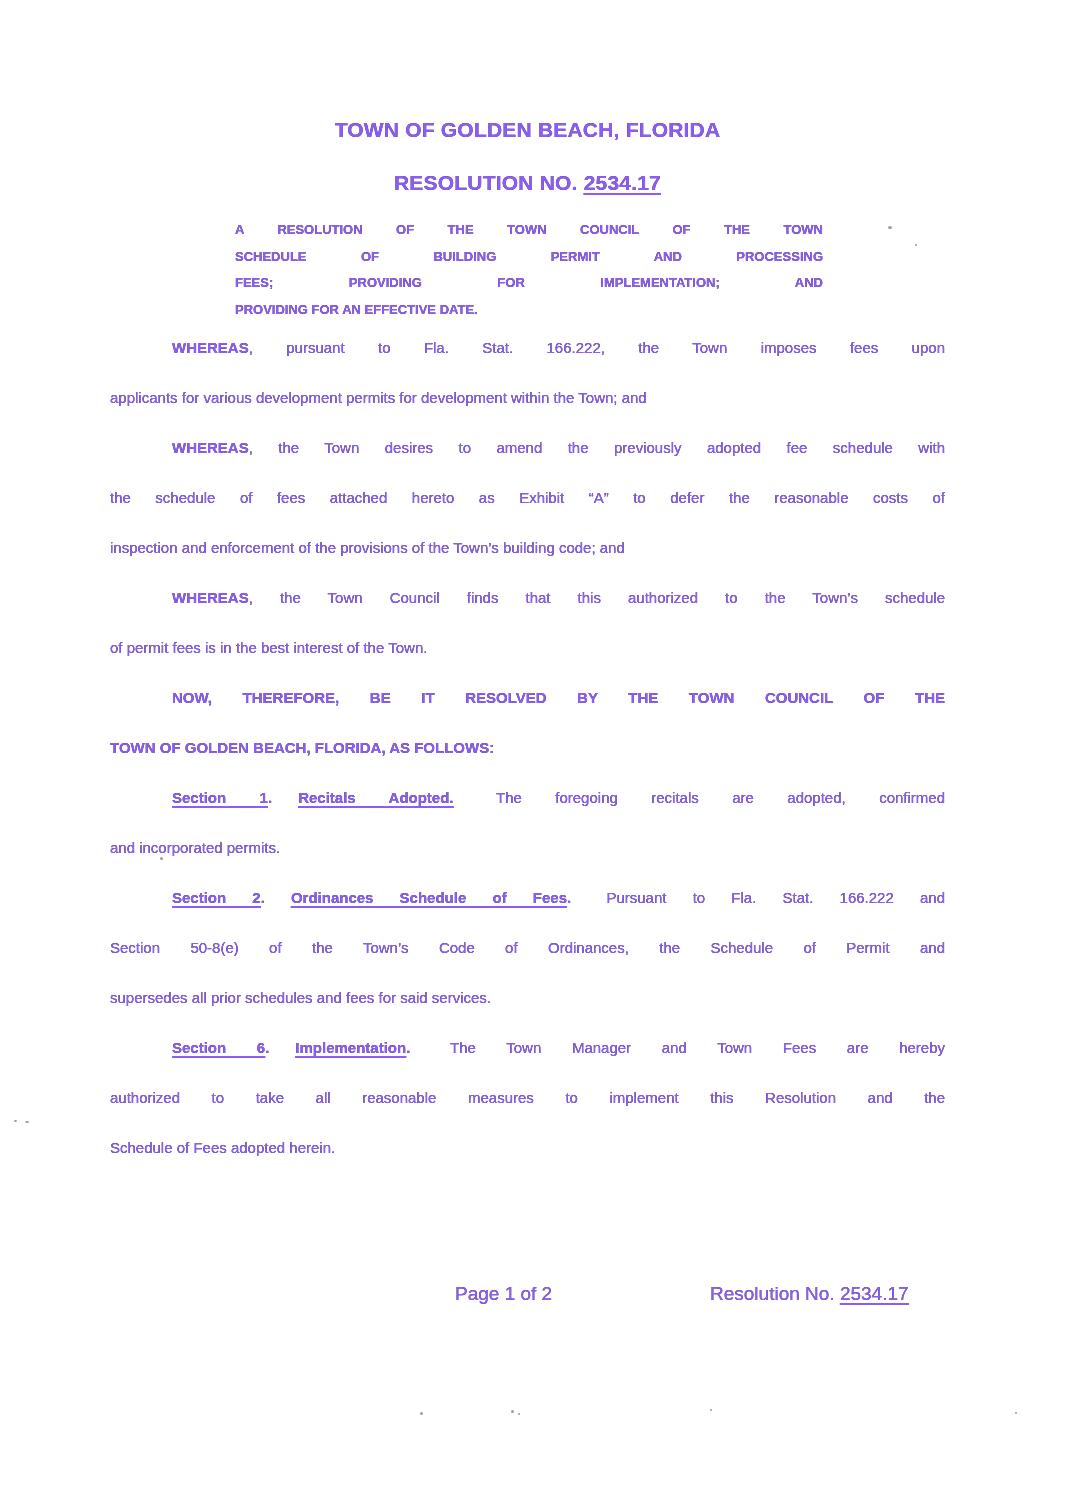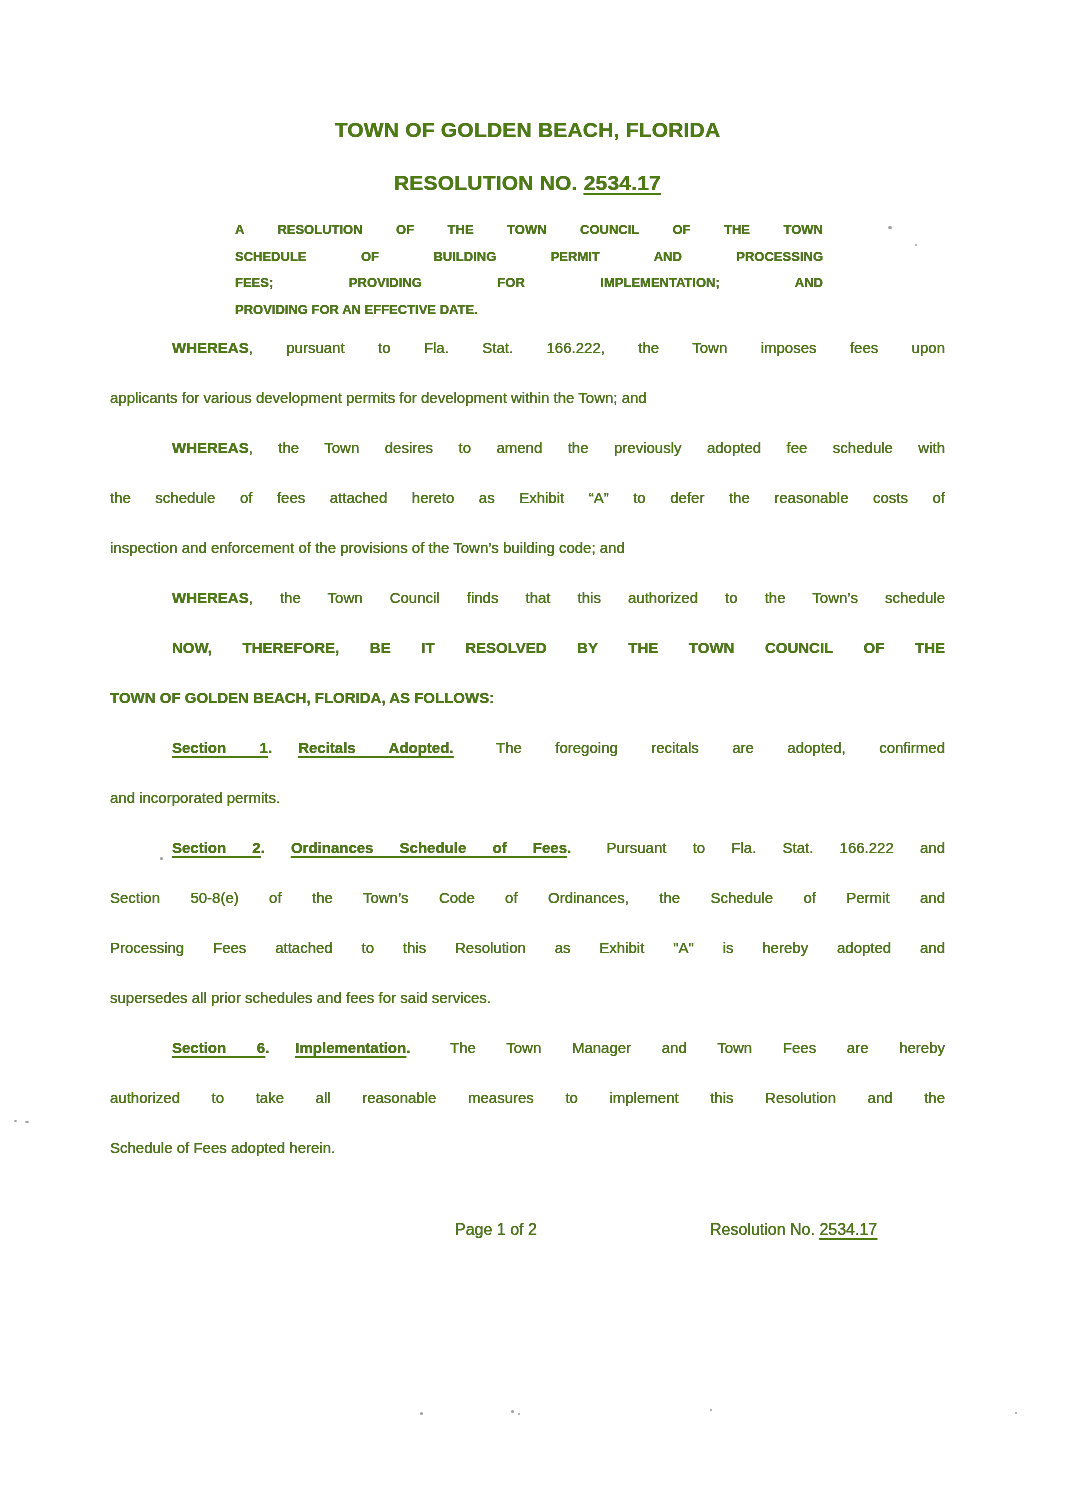--- a/index.html
+++ b/index.html
@@ -3,21 +3,21 @@
 <meta charset="utf-8">
 <style>
   html, body { margin: 0; padding: 0; background: #ffffff; }
   .page {
     position: relative;
     width: 1065px;
     height: 1496px;
     background: #ffffff;
     overflow: hidden;
     font-family: "Liberation Sans", "DejaVu Sans", sans-serif;
-    color: #4d7c0f;
+    color: #8b5cf6;
     text-shadow: 0 0 0.4px rgba(0,0,0,0.85);
   }
   .content {
     position: absolute;
     top: 117px;
     left: 110px;
     width: 835px;
   }
   .doc-title {
     font-size: 21px;
@@ -52,25 +52,25 @@
   .b { font-weight: 700; }
   .u {
     text-decoration: underline;
     text-decoration-thickness: 2px;
     text-underline-offset: 3px;
   }
   .tab { display: inline-block; width: 26px; }
   .gap { padding-left: 9px; }
   .footer {
     position: absolute;
-    top: 1217px;
+    top: 1281px;
     left: 110px;
     width: 835px;
     height: 30px;
-    font-size: 16px;
+    font-size: 19px;
     line-height: 26px;
   }
   .page-num { position: absolute; left: 345px; }
   .res-ref { position: absolute; left: 600px; }
   .speck {
     position: absolute;
     background: #4a4a4a;
     border-radius: 50%;
     opacity: 0.55;
   }
@@ -95,30 +95,30 @@
     <div class="body-text">
 
       <div class="line just indent"><span class="b">WHEREAS</span><span>, pursuant to Fla. Stat. 166.222, the Town imposes fees upon</span></div>
       <div class="line">applicants for various development permits for development within the Town; and</div>
 
       <div class="line just indent"><span class="b">WHEREAS</span><span>, the Town desires to amend the previously adopted fee schedule with</span></div>
       <div class="line just">the schedule of fees attached hereto as Exhibit “A” to defer the reasonable costs of</div>
       <div class="line">inspection and enforcement of the provisions of the Town’s building code; and</div>
 
       <div class="line just indent"><span class="b">WHEREAS</span><span>, the Town Council finds that this authorized to the Town’s schedule</span></div>
+      <div class="line">of permit fees is in the best interest of the Town.</div>
 
       <div class="line just indent b">NOW, THEREFORE, BE IT RESOLVED BY THE TOWN COUNCIL OF THE</div>
       <div class="line b">TOWN OF GOLDEN BEACH, FLORIDA, AS FOLLOWS:</div>
 
       <div class="line just indent"><span class="b u">Section 1</span><span class="b">.</span><span class="tab"></span><span class="b u">Recitals Adopted.</span><span class="b"></span> <span class="gap">The foregoing recitals are adopted, confirmed</span></div>
       <div class="line">and incorporated permits.</div>
 
       <div class="line just indent"><span class="b u">Section 2</span><span class="b">.</span><span class="tab"></span><span class="b u">Ordinances Schedule of Fees</span><span class="b">.</span> <span class="gap">Pursuant to Fla. Stat. 166.222 and</span></div>
       <div class="line just">Section 50-8(e) of the Town’s Code of Ordinances, the Schedule of Permit and</div>
-      <div class="line just">Processing Fees attached to this Resolution as Exhibit "A" is hereby adopted and</div>
       <div class="line">supersedes all prior schedules and fees for said services.</div>
 
       <div class="line just indent"><span class="b u">Section 6</span><span class="b">.</span><span class="tab"></span><span class="b u">Implementation</span><span class="b">.</span> <span class="gap">The Town Manager and Town Fees are hereby</span></div>
       <div class="line just">authorized to take all reasonable measures to implement this Resolution and the</div>
       <div class="line">Schedule of Fees adopted herein.</div>
 
     </div>
   </div>
 
   <div class="footer">

